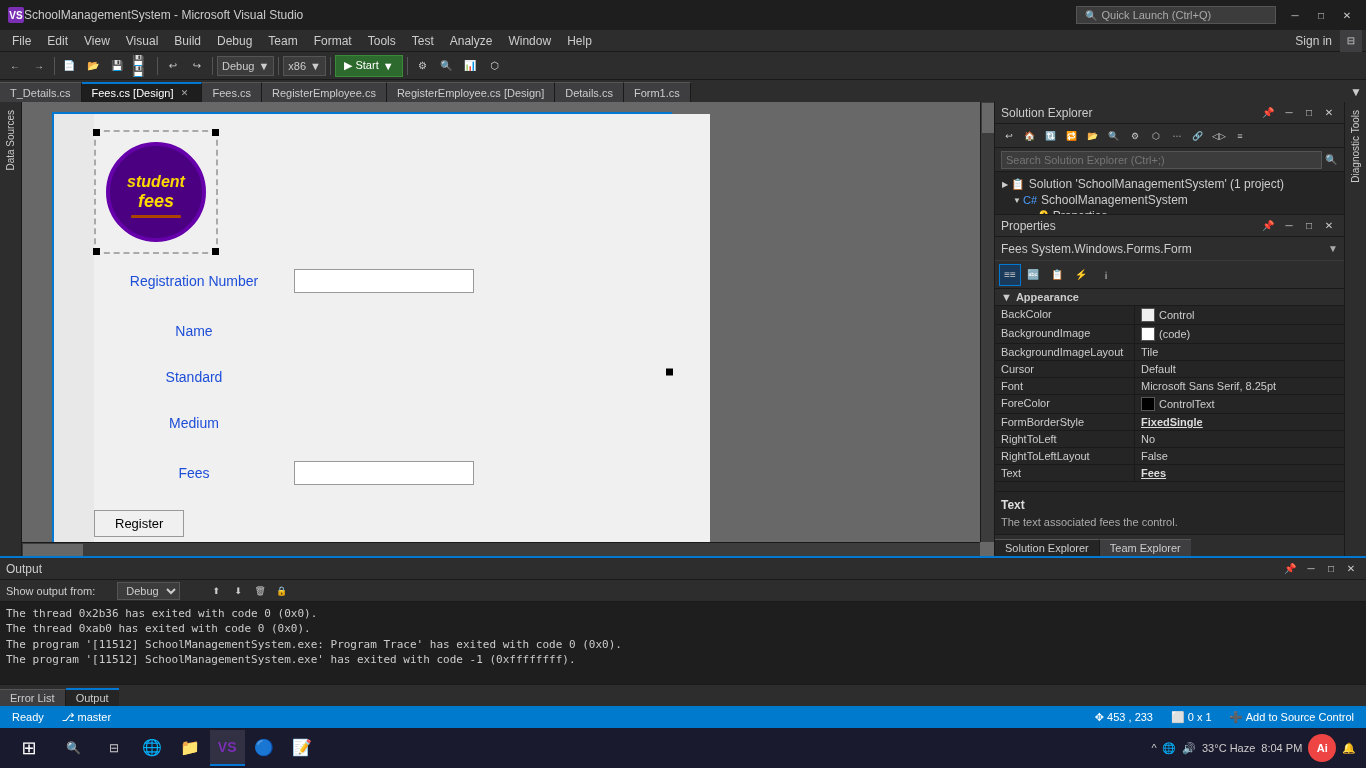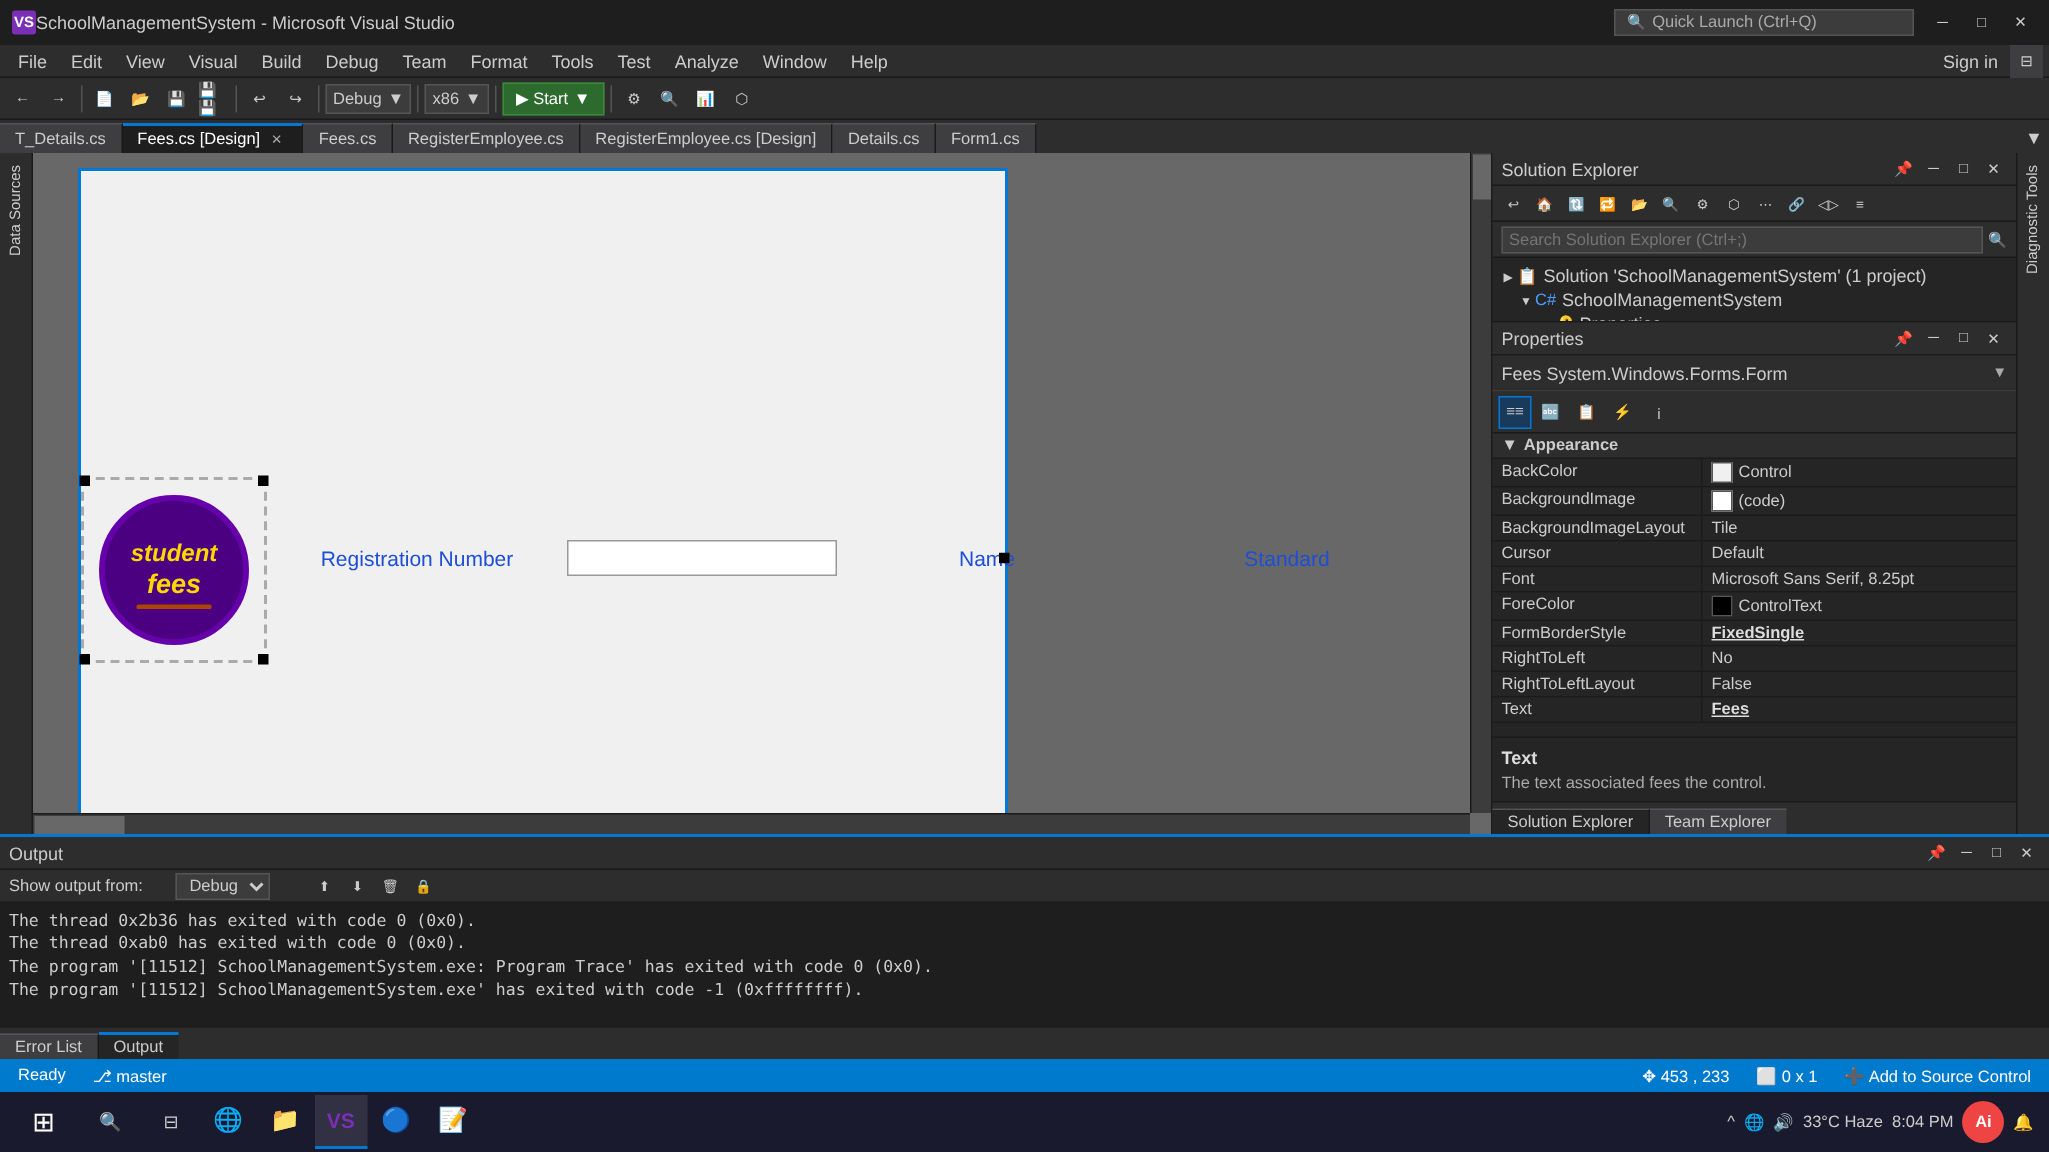--- a/index.html
+++ b/index.html
@@ -25,21 +25,21 @@
 
     
     .left-sidebar { width: 22px; background: #2d2d2d; border-right: 1px solid #1a1a1a; display: flex; flex-direction: column; align-items: center; }
     .sidebar-tab { writing-mode: vertical-lr; transform: rotate(180deg); color: #ccc; font-size: 10px; padding: 8px 4px; cursor: pointer; }
 
     
     .design-area { flex: 1; background: #686868; position: relative; overflow: hidden; }
 
     
     .form-designer { position: absolute; top: 10px; left: 30px; width: 620px; height: 520px; background: #e8e8e8; border: 2px solid #0078d4; }
-    .form-content { width: 100%; height: 100%; background: #f0f0f0; position: relative; display: flex; flex-direction: row; align-items: center; }
+    .form-content { width: 100%; height: 100%; background: #f0f0f0; position: relative; display: flex; flex-direction: column; align-items: flex-start; margin-left: 40px; }
     .logo-circle { width: 100px; height: 100px; border-radius: 50%; background: #4a0080; display: flex; flex-direction: column; align-items: center; justify-content: center; border: 4px solid #6600aa; position: relative; }
     .logo-text-student { color: #ffd700; font-size: 16px; font-weight: bold; font-style: italic; }
     .logo-text-fees { color: #ffd700; font-size: 18px; font-weight: bold; font-style: italic; }
 
     .form-row { display: flex; align-items: center; width: 90%; margin: 15px 0; }
     .form-label { width: 200px; text-align: center; font-size: 14px; color: #1d4ed8; font-weight: 500; }
     .form-input { width: 180px; height: 24px; border: 1px solid #999; background: white; }
     .form-btn { margin-top: 10px; padding: 5px 20px; background: #f0f0f0; border: 1px solid #999; cursor: pointer; font-size: 13px; }
 
     

